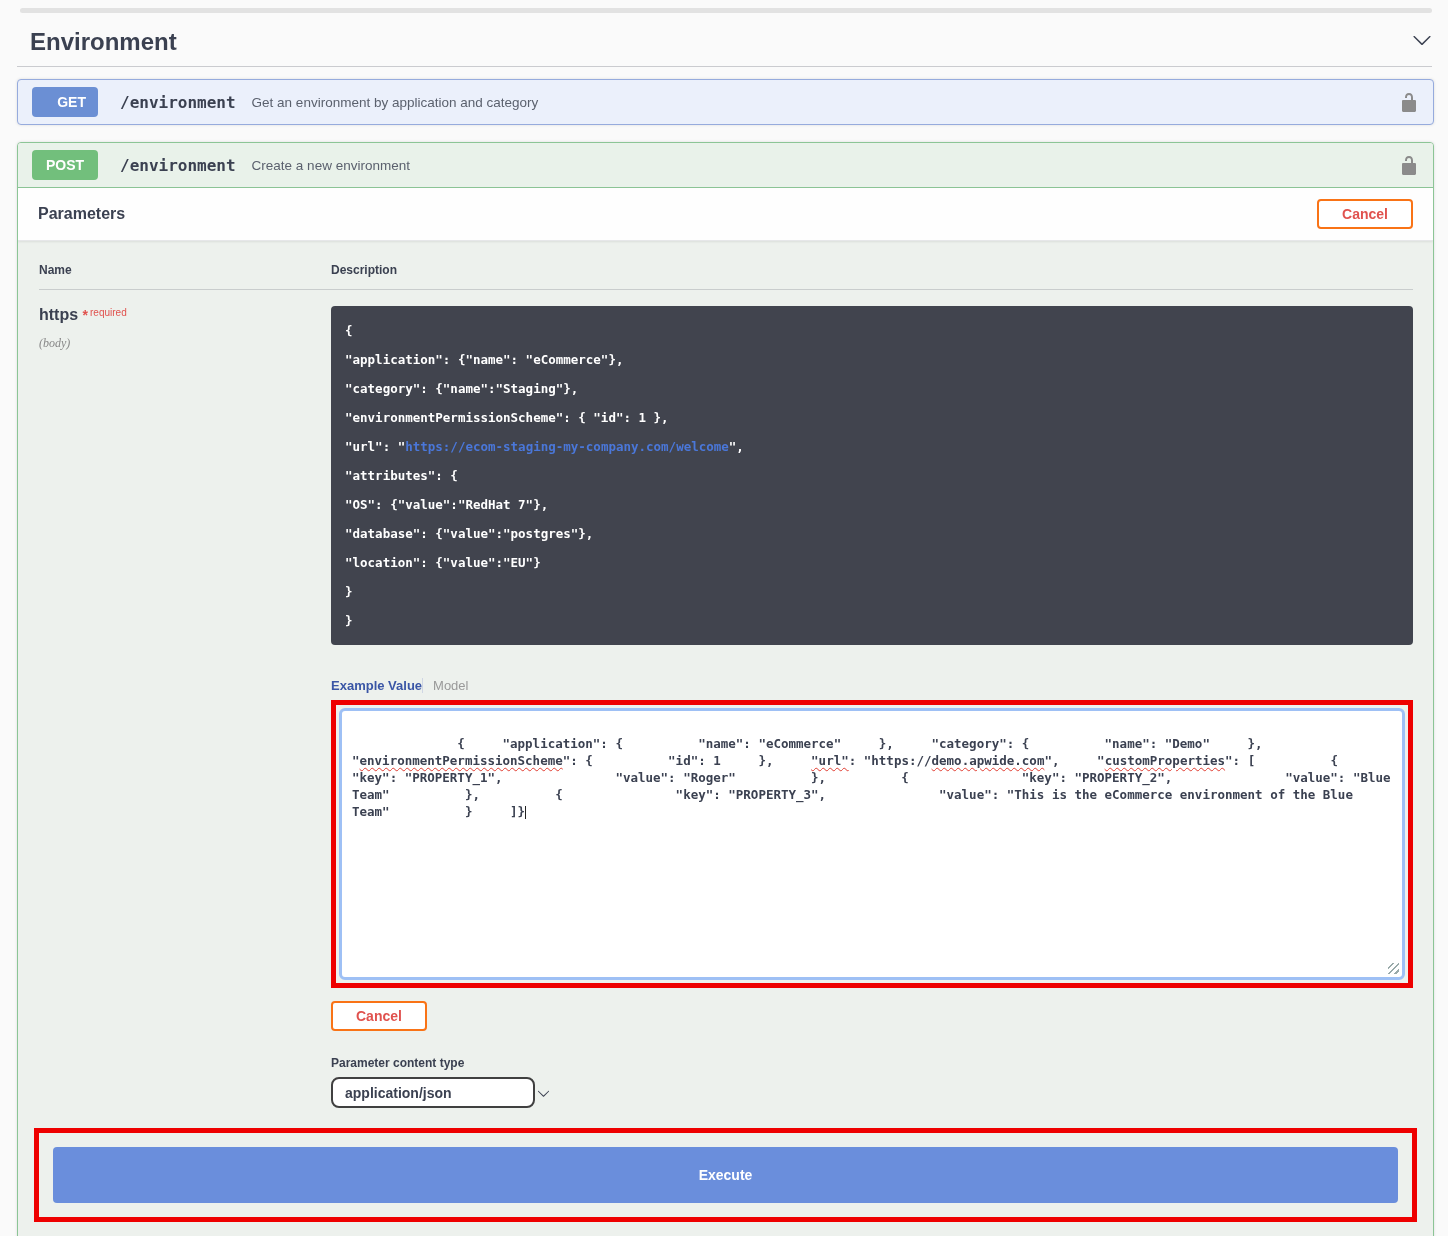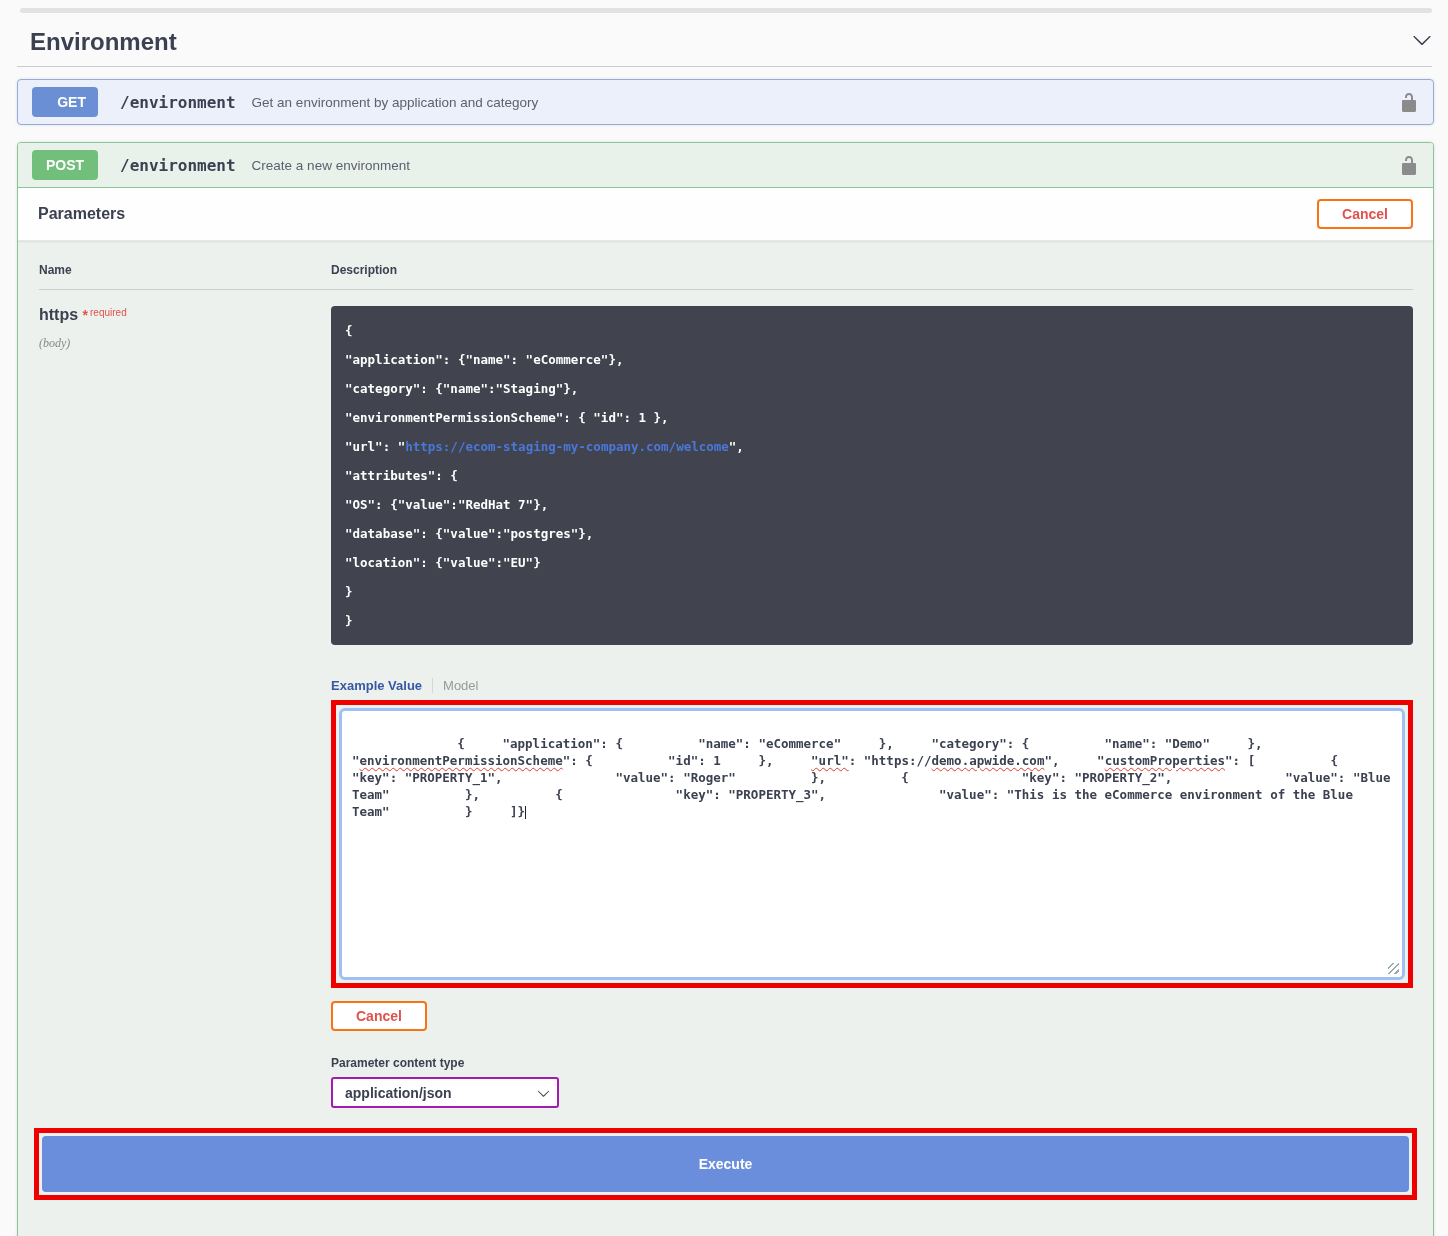--- a/index.html
+++ b/index.html
@@ -79,50 +79,50 @@
     background:#41444e; border-radius:4px; padding:10px 14px; cursor:pointer;
   }
   .code-line {
     font-family:"DejaVu Sans Mono", monospace; font-weight:bold;
     font-size:12.5px; line-height:29px; color:#fff; white-space:pre;
   }
   .code-line .code-link { color:#4a77d9; text-decoration:none; }
 
   .tabs-row { display:flex; align-items:center; margin-top:30px; height:20px; }
   .tab { font-size:13px; cursor:pointer; }
-  .tab-active { font-weight:bold; color:#3a56a6; padding-right:10px; border-right:1px solid #cfd6e4; }
+  .tab-active { font-weight:bold; color:#3a56a6; border-right:1px solid #cfd6e4; }
   .tab-inactive { color:#999; margin-left:10px; }
 
   .annotation-box { border:5px solid #ee0000; margin-top:5px; padding:3px; }
   .body-editor {
     background:#fff; border:3px solid #9ec0f5; border-radius:6px;
     height:272px; padding:7px 10px; position:relative; overflow:hidden;
     font-family:"DejaVu Sans Mono", monospace; font-weight:bold;
     font-size:12.5px; line-height:17px; color:#3b4151;
     white-space:pre-wrap; word-break:break-word; cursor:text;
   }
   .sq { text-decoration:underline wavy #e03c31 1px; text-underline-offset:2px; }
   .caret { display:inline-block; width:1px; height:13px; background:#222; vertical-align:text-bottom; }
   .resize-handle {
     position:absolute; right:3px; bottom:3px; width:11px; height:11px;
     background:repeating-linear-gradient(135deg, transparent 0 3px, #9aa 3px 4.5px);
   }
   .btn-cancel-small { margin-top:13px; }
   .content-type-label { margin-top:25px; font-size:12px; font-weight:bold; color:#3b4151; }
   .select-wrap { position:relative; width:228px; margin-top:7px; }
   .content-type-select {
-    width:228px; height:31px; border:2px solid #a21caf; border-radius:3px;
+    width:204px; height:31px; border:2px solid #404040; border-radius:8px;
     background:#fff; font-size:14px; font-weight:600; color:#3b4151;
     padding:0 30px 0 12px; appearance:none; -webkit-appearance:none;
     font-family:"Liberation Sans", sans-serif; cursor:pointer;
   }
   .select-chevron { position:absolute; right:9px; top:9px; pointer-events:none; }
 
   .execute-wrapper { padding:20px 16px 0 16px; }
-  .execute-annotation { border:5px solid #ee0000; padding:3px; }
+  .execute-annotation { border:5px solid #ee0000; padding:14px; }
   .btn-execute {
     display:block; width:100%; height:56px; background:#6a8edc; border:none;
     border-radius:4px; color:#fff; font-weight:bold; font-size:14px;
     cursor:pointer; font-family:"Liberation Sans", sans-serif;
   }
 </style>
 </head>
 <body>
 
 <div class="page">

